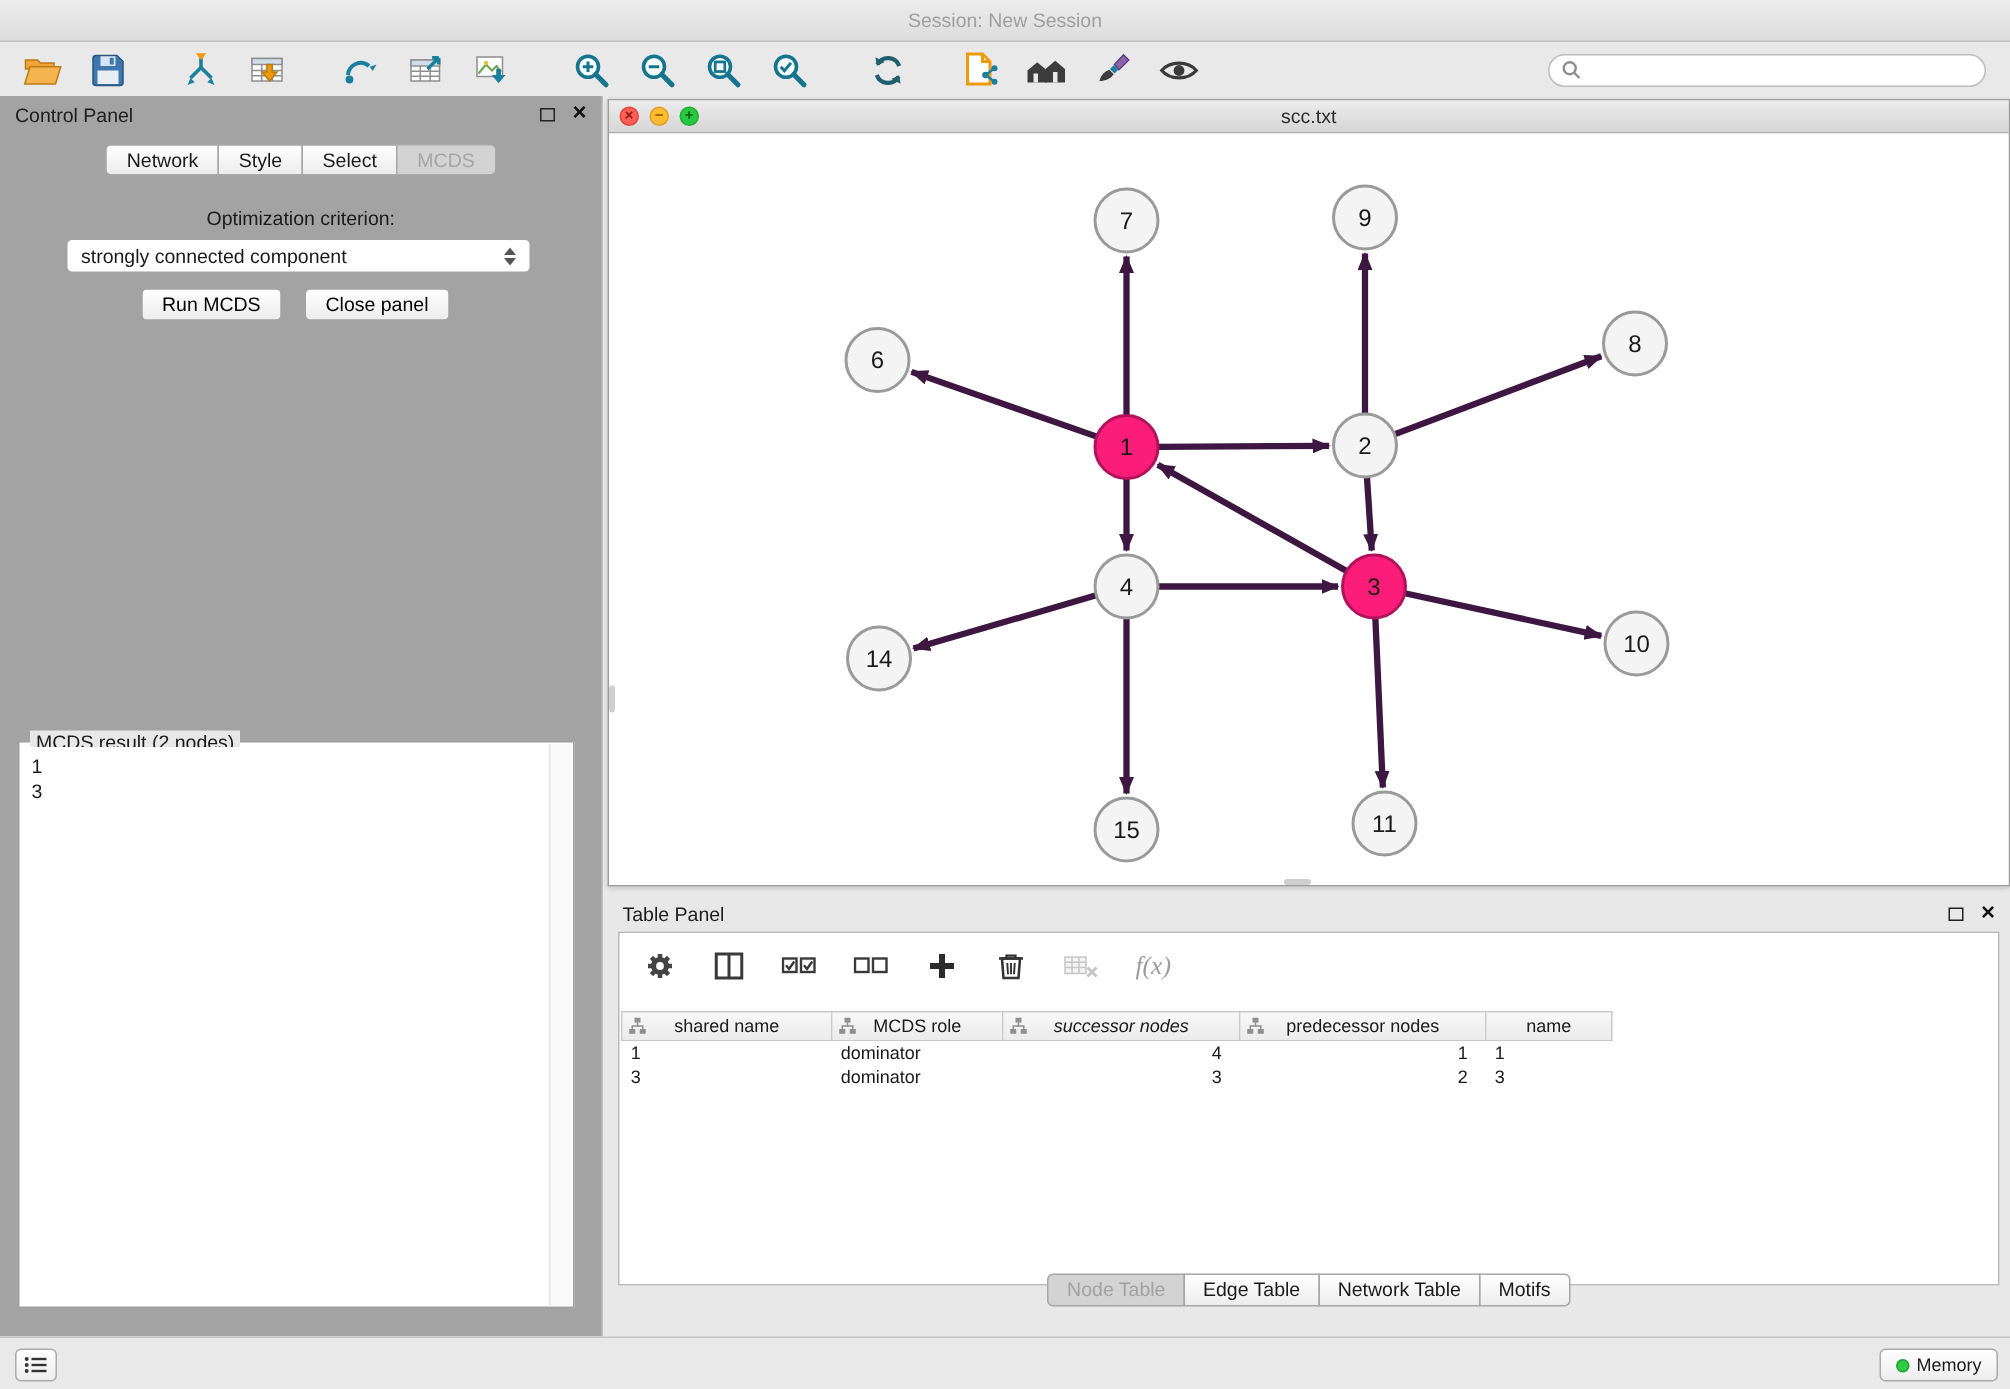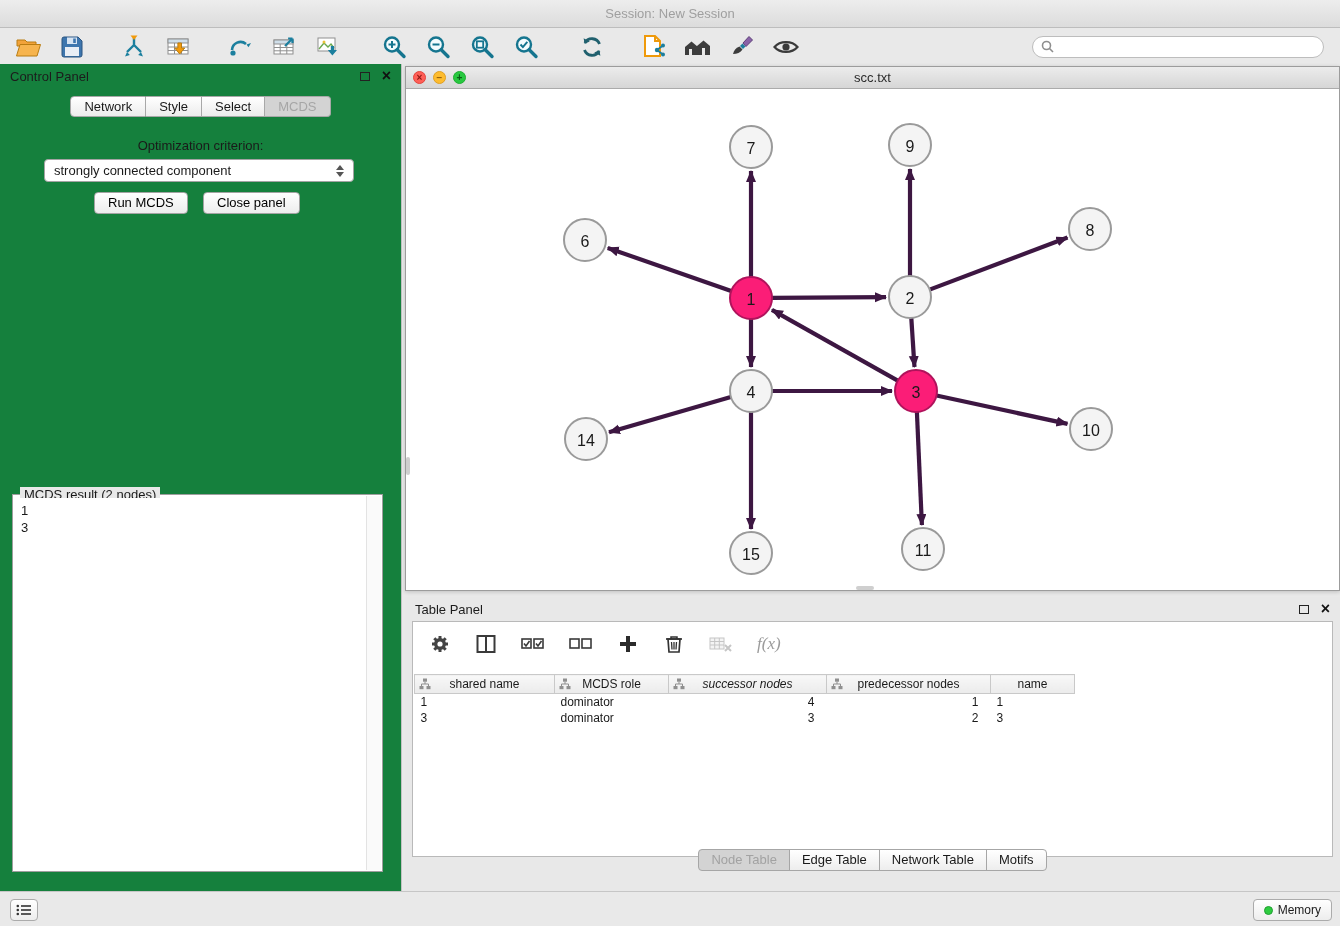--- a/index.html
+++ b/index.html
@@ -33,21 +33,21 @@
     border: 1px solid #bdbdbd; border-radius: 12px;
     display: flex; align-items: center; padding: 0 8px; gap: 5px;
   }
   .search-box input { border: none; outline: none; flex: 1; font-size: 12px; font-family: "Liberation Sans", sans-serif; background: transparent; }
   
   .panel-header { height: 24px; display: flex; align-items: center; padding: 0 10px; font-size: 13px; color: #1c1c1c; }
   .panel-header .spacer { flex: 1; }
   .float-icon { width: 10px; height: 9px; border: 1.5px solid #222; margin-right: 12px; }
   .close-icon { font-size: 16px; font-weight: bold; color: #111; line-height: 1; }
   
-  .control-panel { position: absolute; left: 0; top: 64px; width: 402px; height: 827px; background: #15803d; border-right: 1px solid #c2c2c2; }
+  .control-panel { position: absolute; left: 0; top: 64px; width: 402px; height: 827px; background: #a3a3a3; border-right: 1px solid #c2c2c2; }
   .cp-tabs { position: absolute; top: 32px; left: 0; right: 0; display: flex; justify-content: center; }
   .cp-tab { height: 21px; line-height: 19px; padding: 0 13px; background: linear-gradient(#ffffff, #ececec); border: 1px solid #a8a8a8; border-left: none; font-size: 13px; }
   .cp-tab:first-child { border-left: 1px solid #a8a8a8; border-radius: 4px 0 0 4px; }
   .cp-tab:last-child { border-radius: 0 4px 4px 0; }
   .cp-tab.active { background: #d3d3d3; color: #a6a6a6; }
   .opt-label { position: absolute; top: 74px; width: 100%; text-align: center; }
   .dropdown { position: absolute; top: 95px; left: 44px; width: 310px; height: 23px; background: #fff; border: 1px solid #a3a3a3; border-radius: 4px; display: flex; align-items: center; padding: 0 9px; }
   .dropdown-stepper { margin-left: auto; display: flex; flex-direction: column; gap: 2px; align-items: center; }
   .tri-up { width: 0; height: 0; border-left: 4px solid transparent; border-right: 4px solid transparent; border-bottom: 5px solid #555; }
   .tri-down { width: 0; height: 0; border-left: 4px solid transparent; border-right: 4px solid transparent; border-top: 5px solid #555; }

